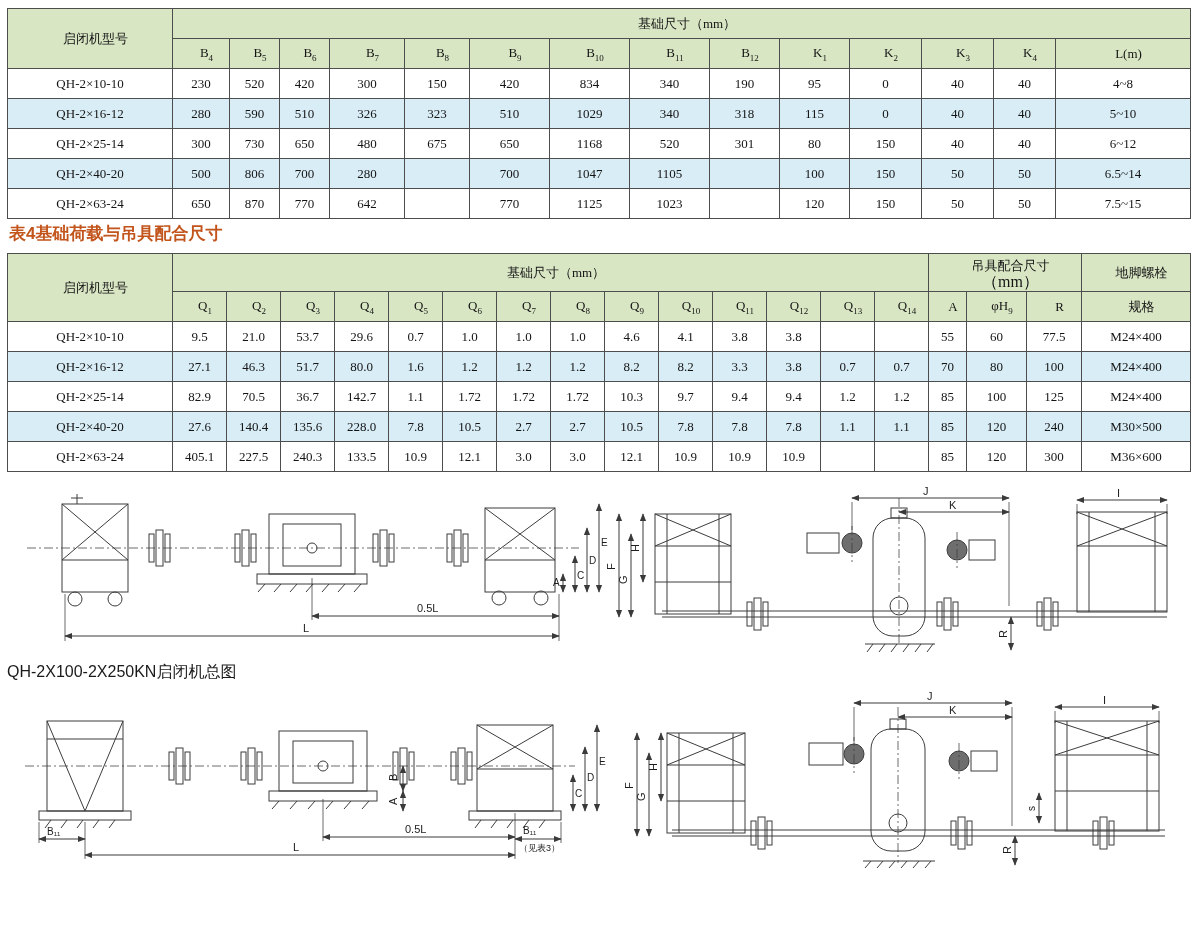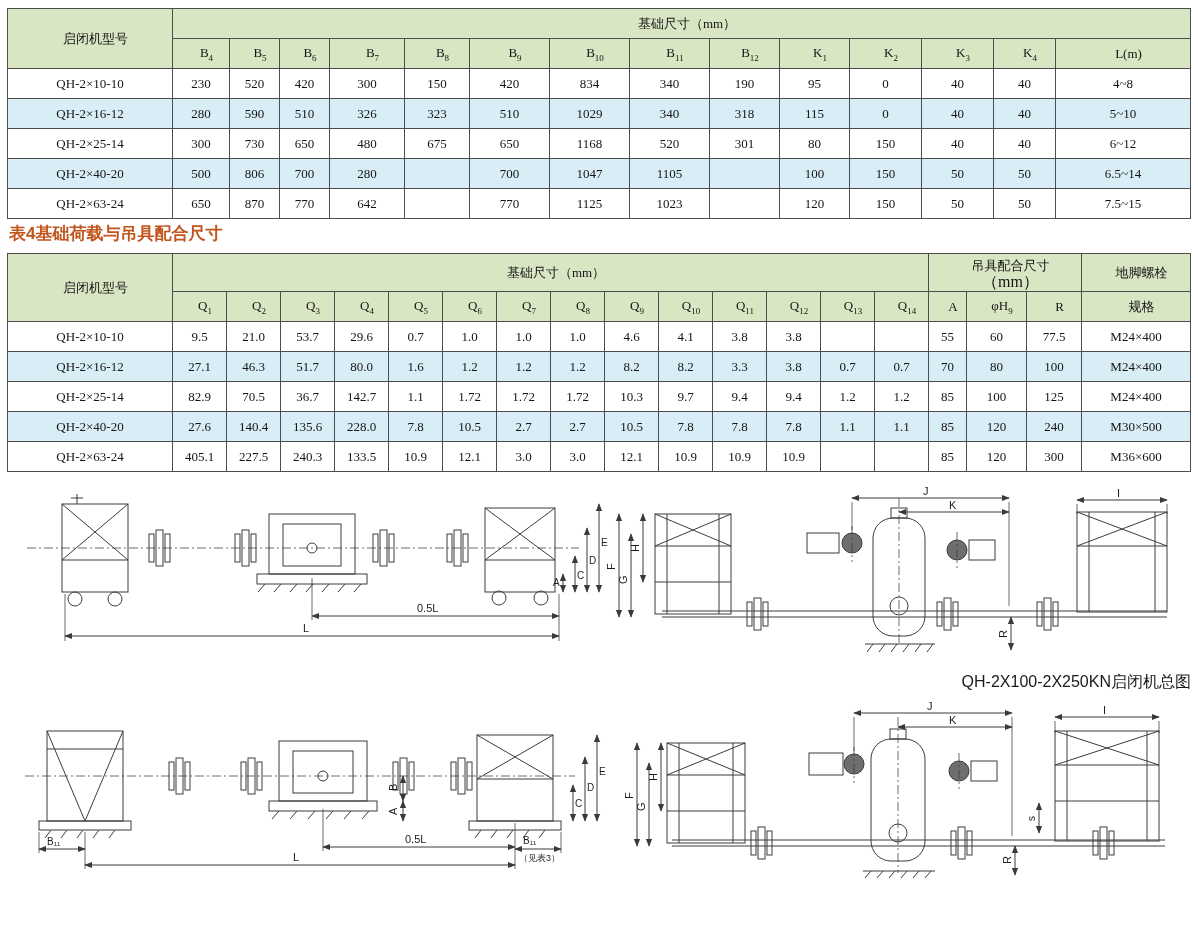--- a/index.html
+++ b/index.html
@@ -22,22 +22,22 @@
   .spec sub { font-size:9px; }
   .spec thead th div { font-size:16px; line-height:13px; }
 
   .tbl-title {
     font-family:"Liberation Sans", sans-serif; font-weight:bold;
     color:#c2541c; font-size:17px; margin:3px 0 8px 2px;
   }
 
   .fig { margin-top:14px; }
   .caption {
-    text-align:right; font-family:"Liberation Sans", sans-serif;
-    font-size:16px; color:#1a1a1a; margin-top:12px;
+    text-align:left; font-family:"Liberation Sans", sans-serif;
+    font-size:16px; color:#1a1a1a; margin-top:2px;
   }
 
   svg text {
     font-family:"Liberation Sans", sans-serif; font-size:11px;
     fill:#1d1d1d; stroke:none;
   }
   svg text.sm { font-size:10px; }
   svg text.xs { font-size:9px; }
   .ln, .ln * { stroke:#3c3c3c; stroke-width:1; fill:none; }
   .ln .solid { fill:#6e6e6e; }

